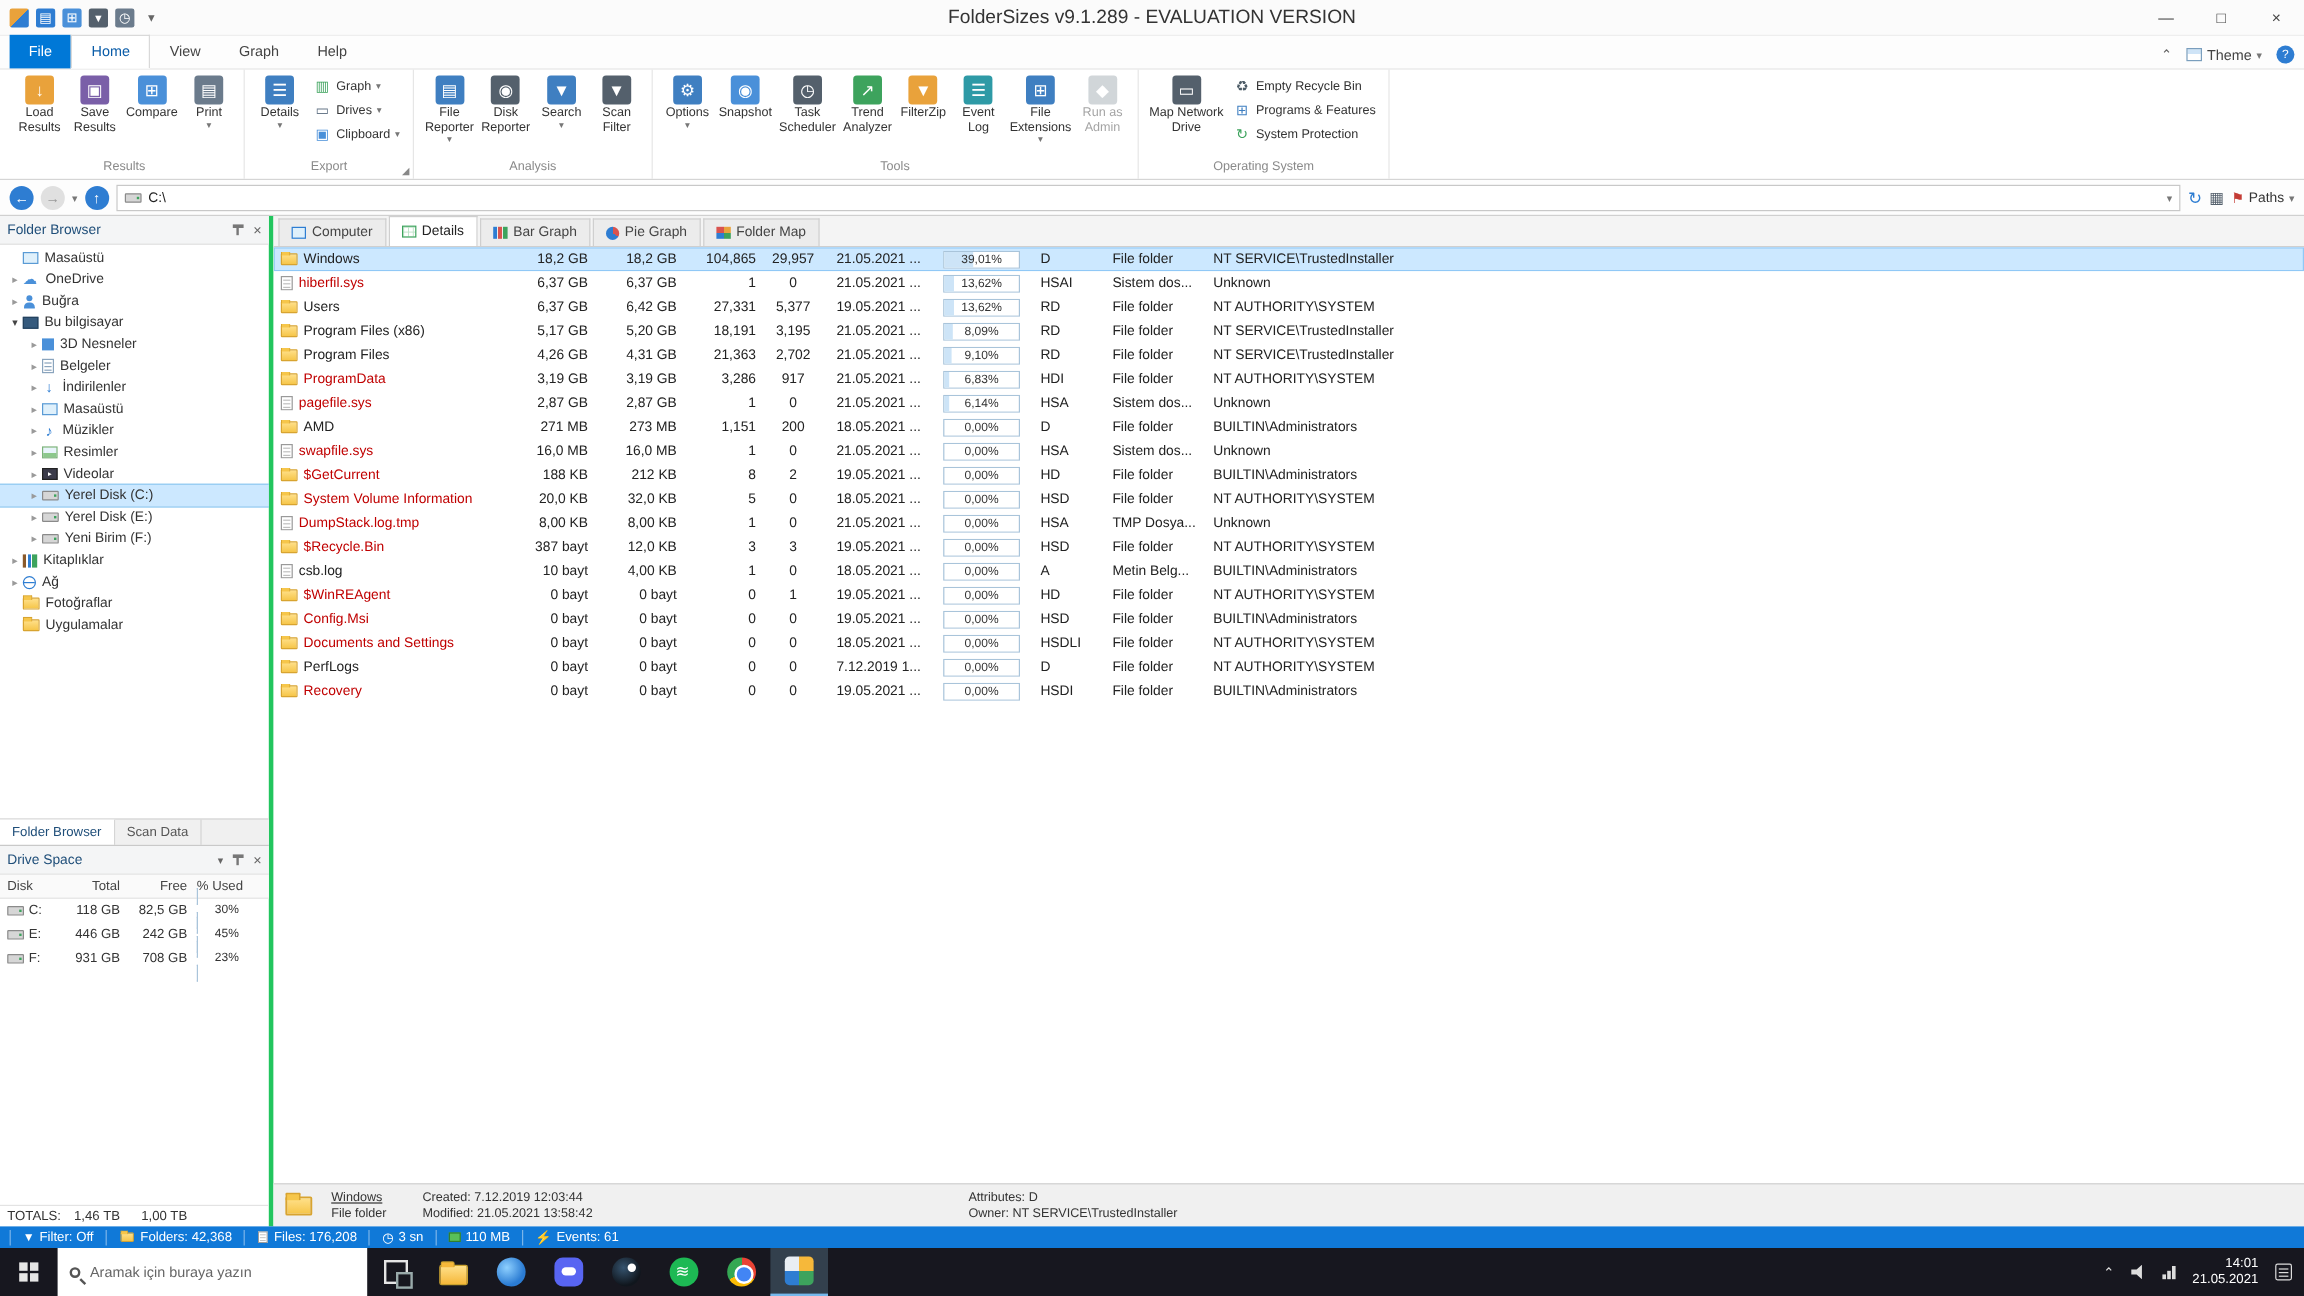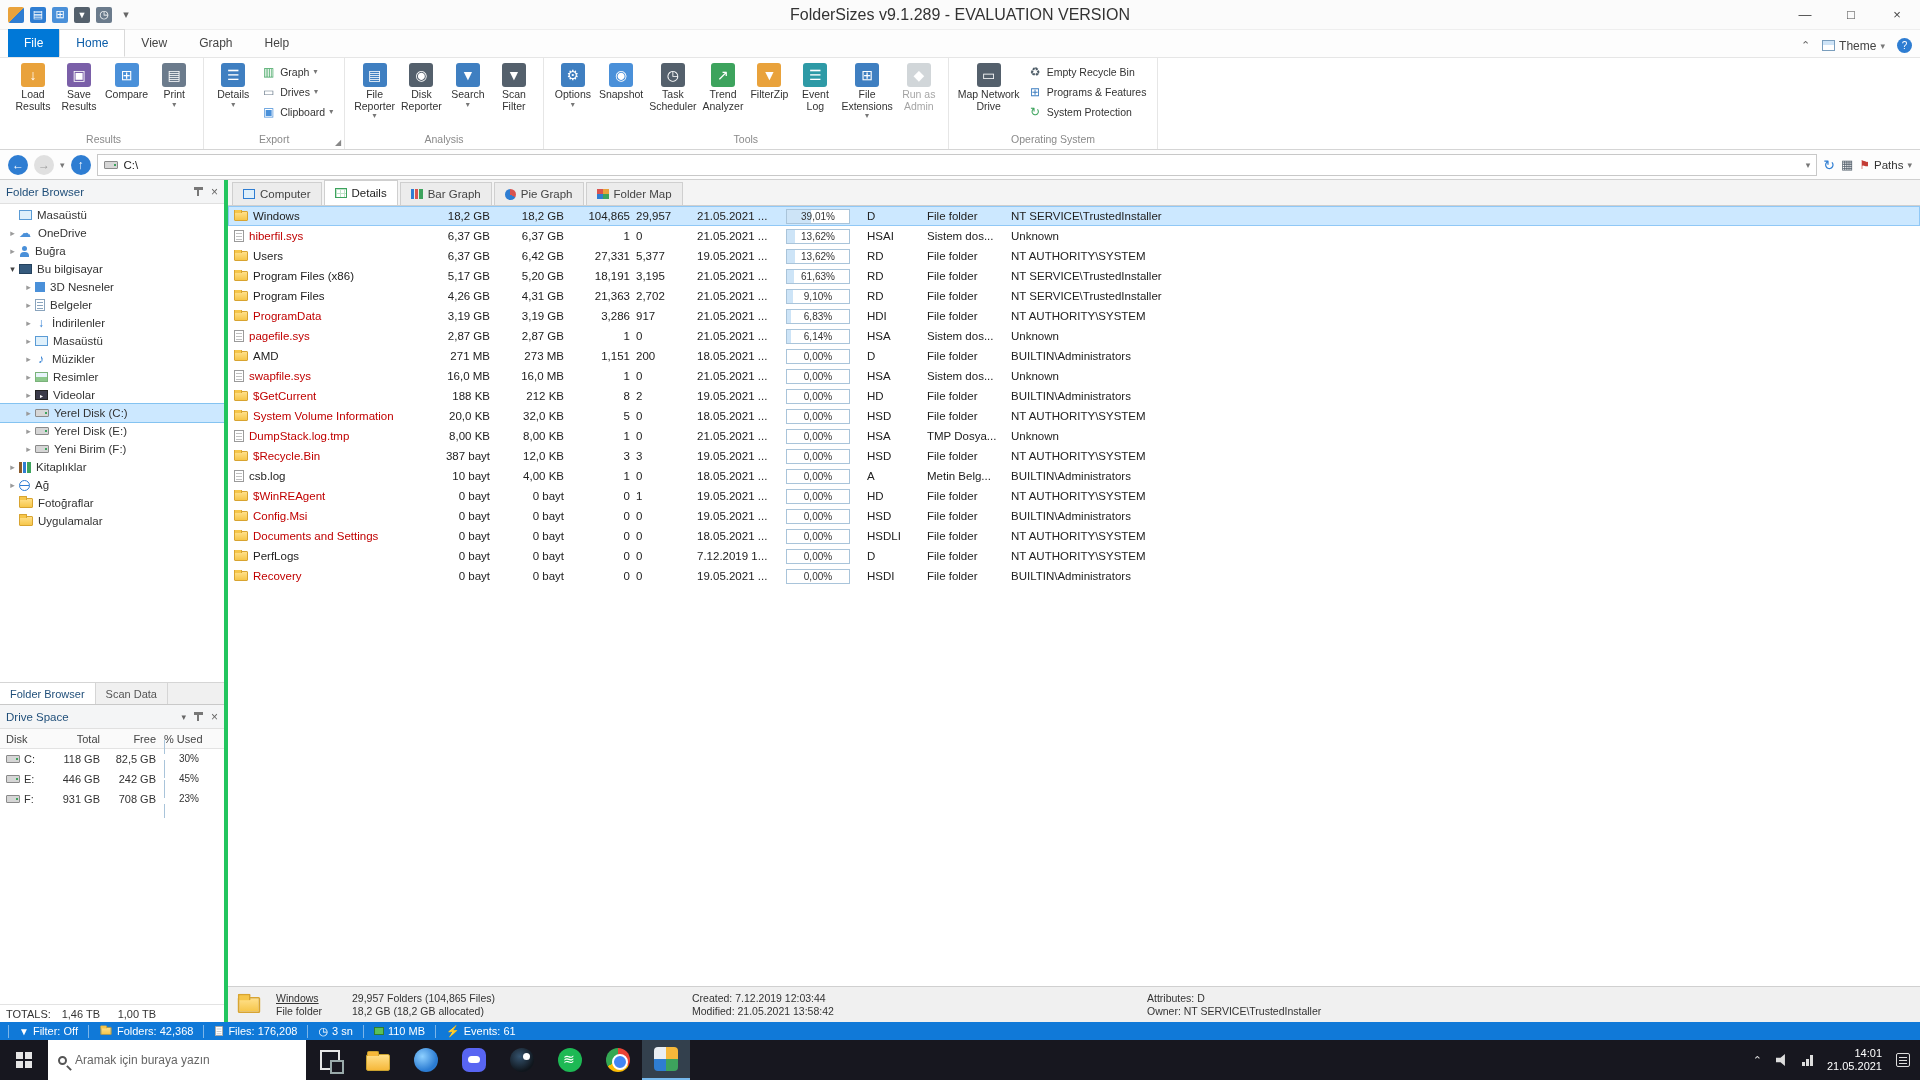--- a/index.html
+++ b/index.html
@@ -161,21 +161,21 @@
   .thead .tc{height:20px;line-height:19px;border-right:1px solid #e7e7e7;padding-left:5px;white-space:nowrap;overflow:hidden}
   .sorticon{font-size:8px;color:#777;margin-left:14px}
   .tbody{flex:1;overflow:hidden}
   .trow{height:20px;display:flex;align-items:center;font-size:11.5px;color:#222;white-space:nowrap}
   .trow.sel{background:#cce8ff;box-shadow:inset 0 0 0 1px #90c8f6}
   .tc{flex:none;overflow:hidden}
   .c0{width:202px;display:flex;align-items:center;gap:5px;padding-left:6px}
   .c1{width:66px;text-align:right;padding-right:6px}
   .c2{width:74px;text-align:right;padding-right:6px}
   .c3{width:66px;text-align:right;padding-right:6px}
-  .c4{width:56px;text-align:left;padding-right:6px}
+  .c4{width:56px;text-align:center;padding-right:6px}
   .c5{width:86px;padding-left:5px}
   .c6{width:84px;display:flex;align-items:center}
   .c7{width:60px;padding-left:5px}
   .c8{width:84px;padding-left:5px}
   .c9{width:290px;padding-left:5px}
   .thead .c0,.thead .c1,.thead .c2,.thead .c3,.thead .c4{text-align:left;padding-left:5px;display:block}
   .redname{color:#c00000}
   .pctbox{width:64px;height:15px;border:1px solid #a9c4da;background:#fff;position:relative;margin-left:8px}
   .pctbox i{position:absolute;left:0;top:0;bottom:0;background:#cde4f7}
   .pctbox b{position:relative;display:block;text-align:center;font-weight:normal;font-size:10px;line-height:13px;color:#333}
@@ -699,21 +699,21 @@
                 <span>Program Files (x86)</span>
               </span>
               <span class="tc c1">5,17 GB</span>
               <span class="tc c2">5,20 GB</span>
               <span class="tc c3">18,191</span>
               <span class="tc c4">3,195</span>
               <span class="tc c5">21.05.2021 ...</span>
               <span class="tc c6">
                 <span class="pctbox">
                   <i style="width: 11.05%;"></i>
-                  <b>61,63%</b>
+                  <b>8,09%</b>
                 </span>
               </span>
               <span class="tc c7">RD</span>
               <span class="tc c8">File folder</span>
               <span class="tc c9">NT SERVICE\TrustedInstaller</span>
             </div>
             <div class="trow">
               <span class="tc c0">
                 <span class="fold"></span>
                 <span>Program Files</span>
@@ -1013,24 +1013,20 @@
               <span class="tc c8">File folder</span>
               <span class="tc c9">BUILTIN\Administrators</span>
             </div>
           </div>
       </div>
       <div class="detailbar">
         <span class="fold bigfold"></span>
         <div class="dcol dw1">
           <span class="l1 dlink">Windows</span>
           <span class="l2">File folder</span>
-        </div>
-        <div class="dcol dw2">
-          <span class="l1">29,957 Folders (104,865 Files)</span>
-          <span class="l2">18,2 GB (18,2 GB allocated)</span>
         </div>
         <div class="dcol dw3">
           <span class="l1">Created: 7.12.2019 12:03:44</span>
           <span class="l2">Modified: 21.05.2021 13:58:42</span>
         </div>
         <div class="dcol dw5">
           <span class="l1">Attributes: D</span>
           <span class="l2">Owner: NT SERVICE\TrustedInstaller</span>
         </div>
       </div>

